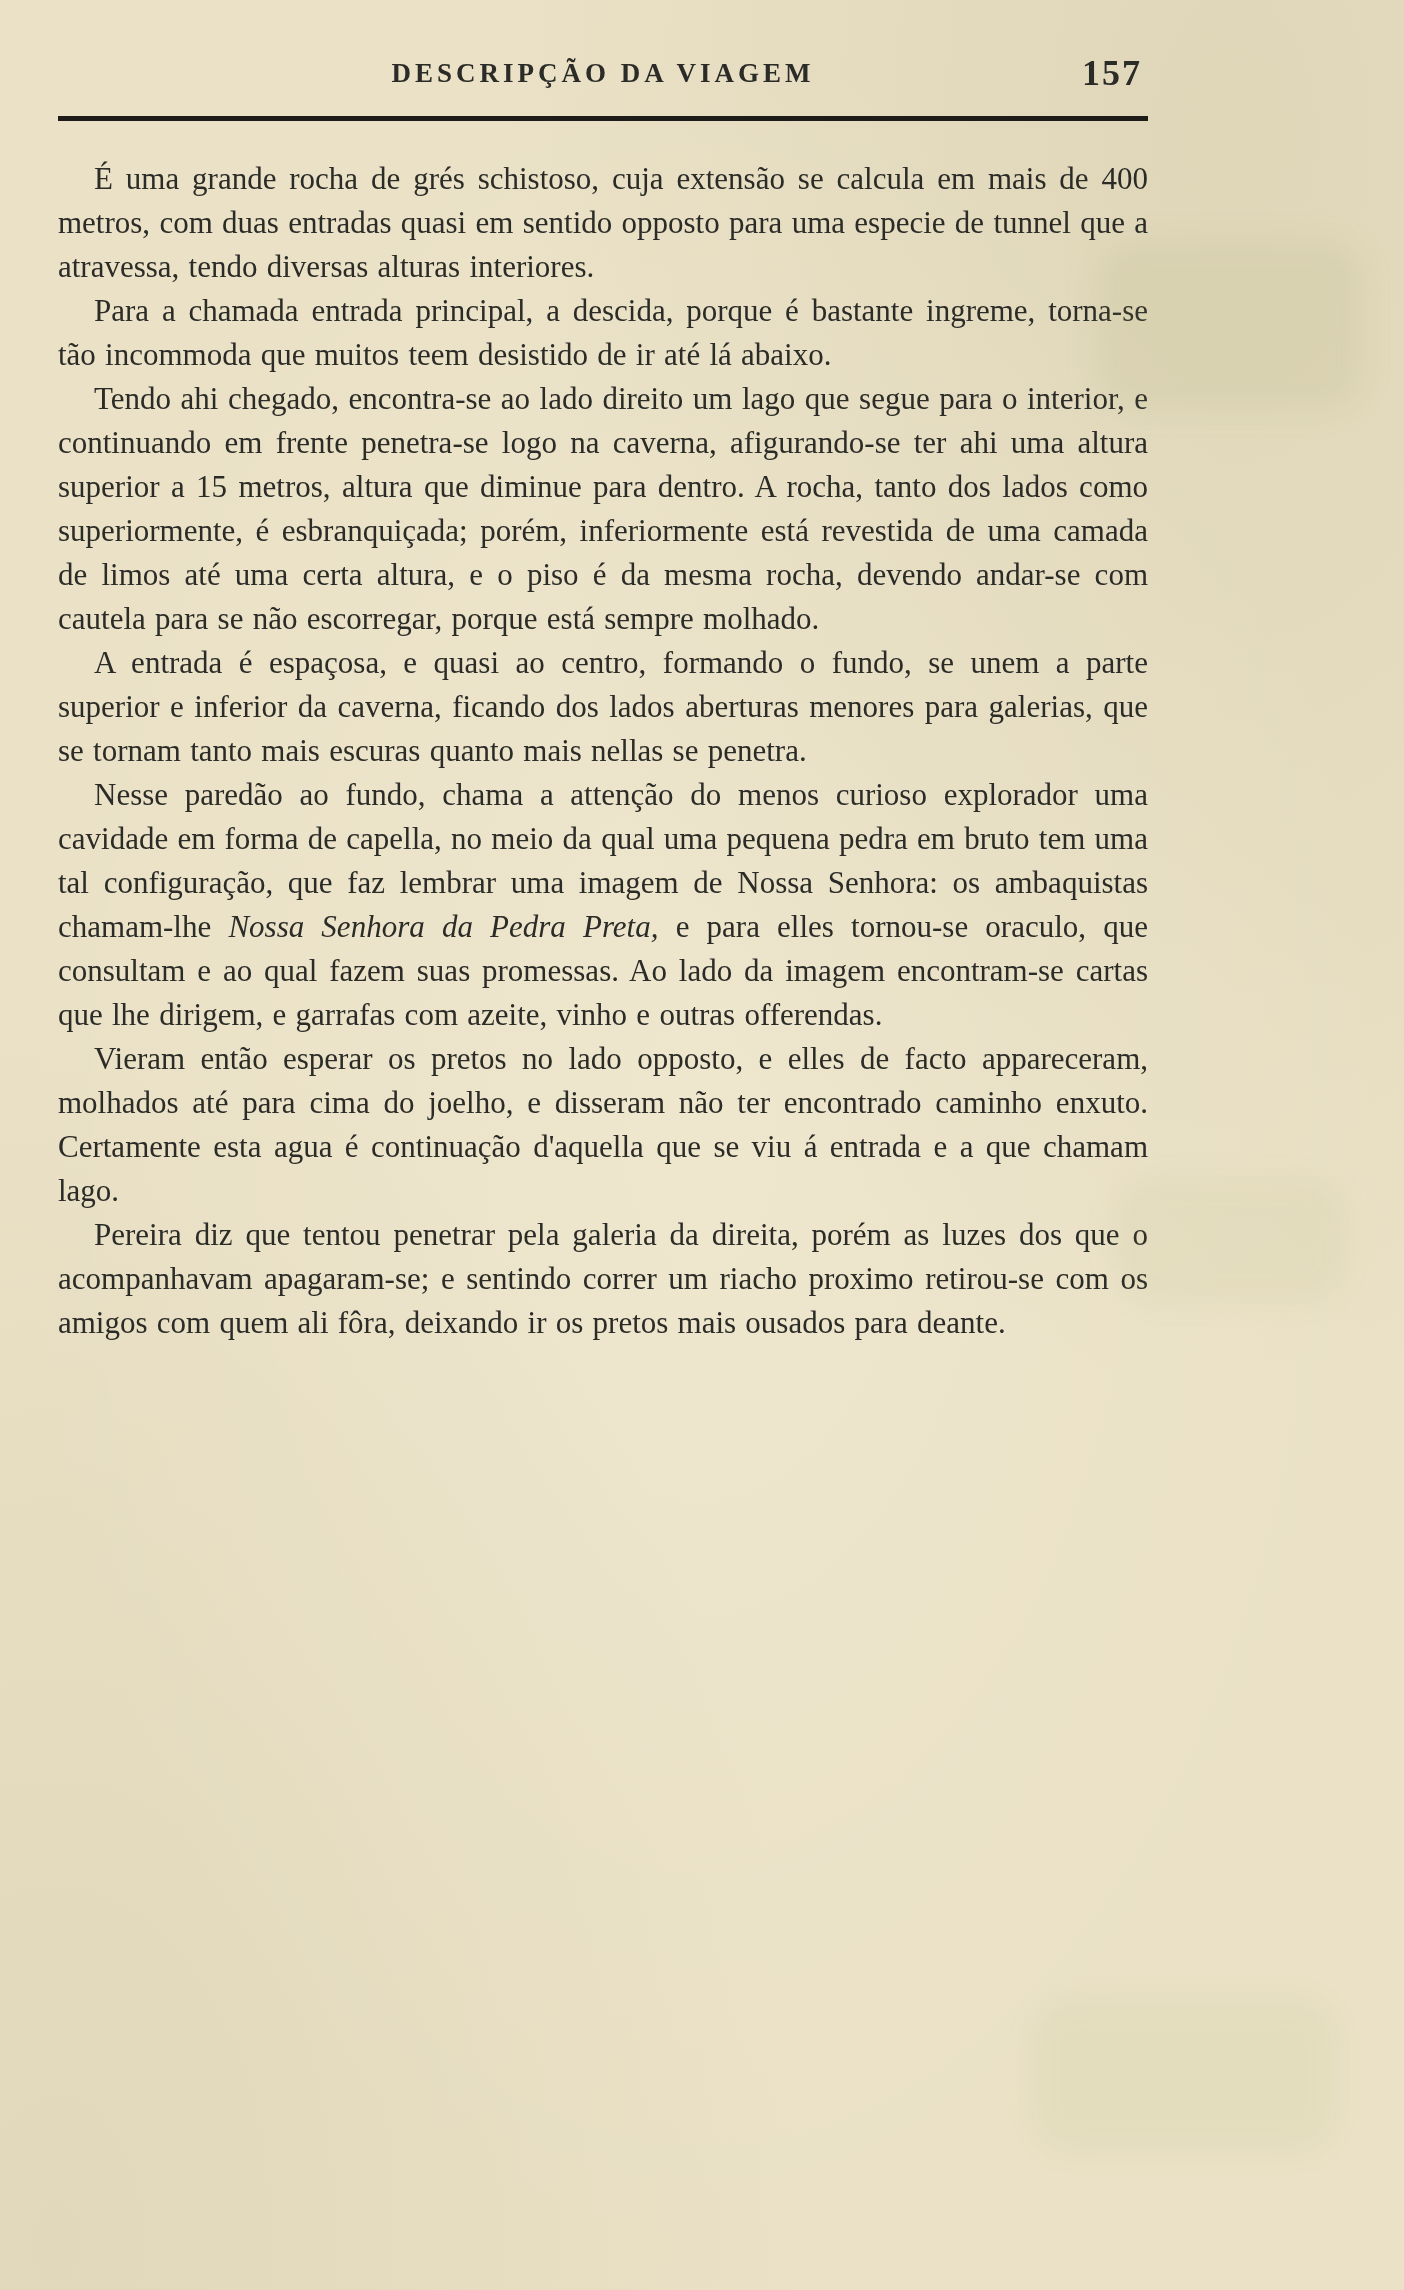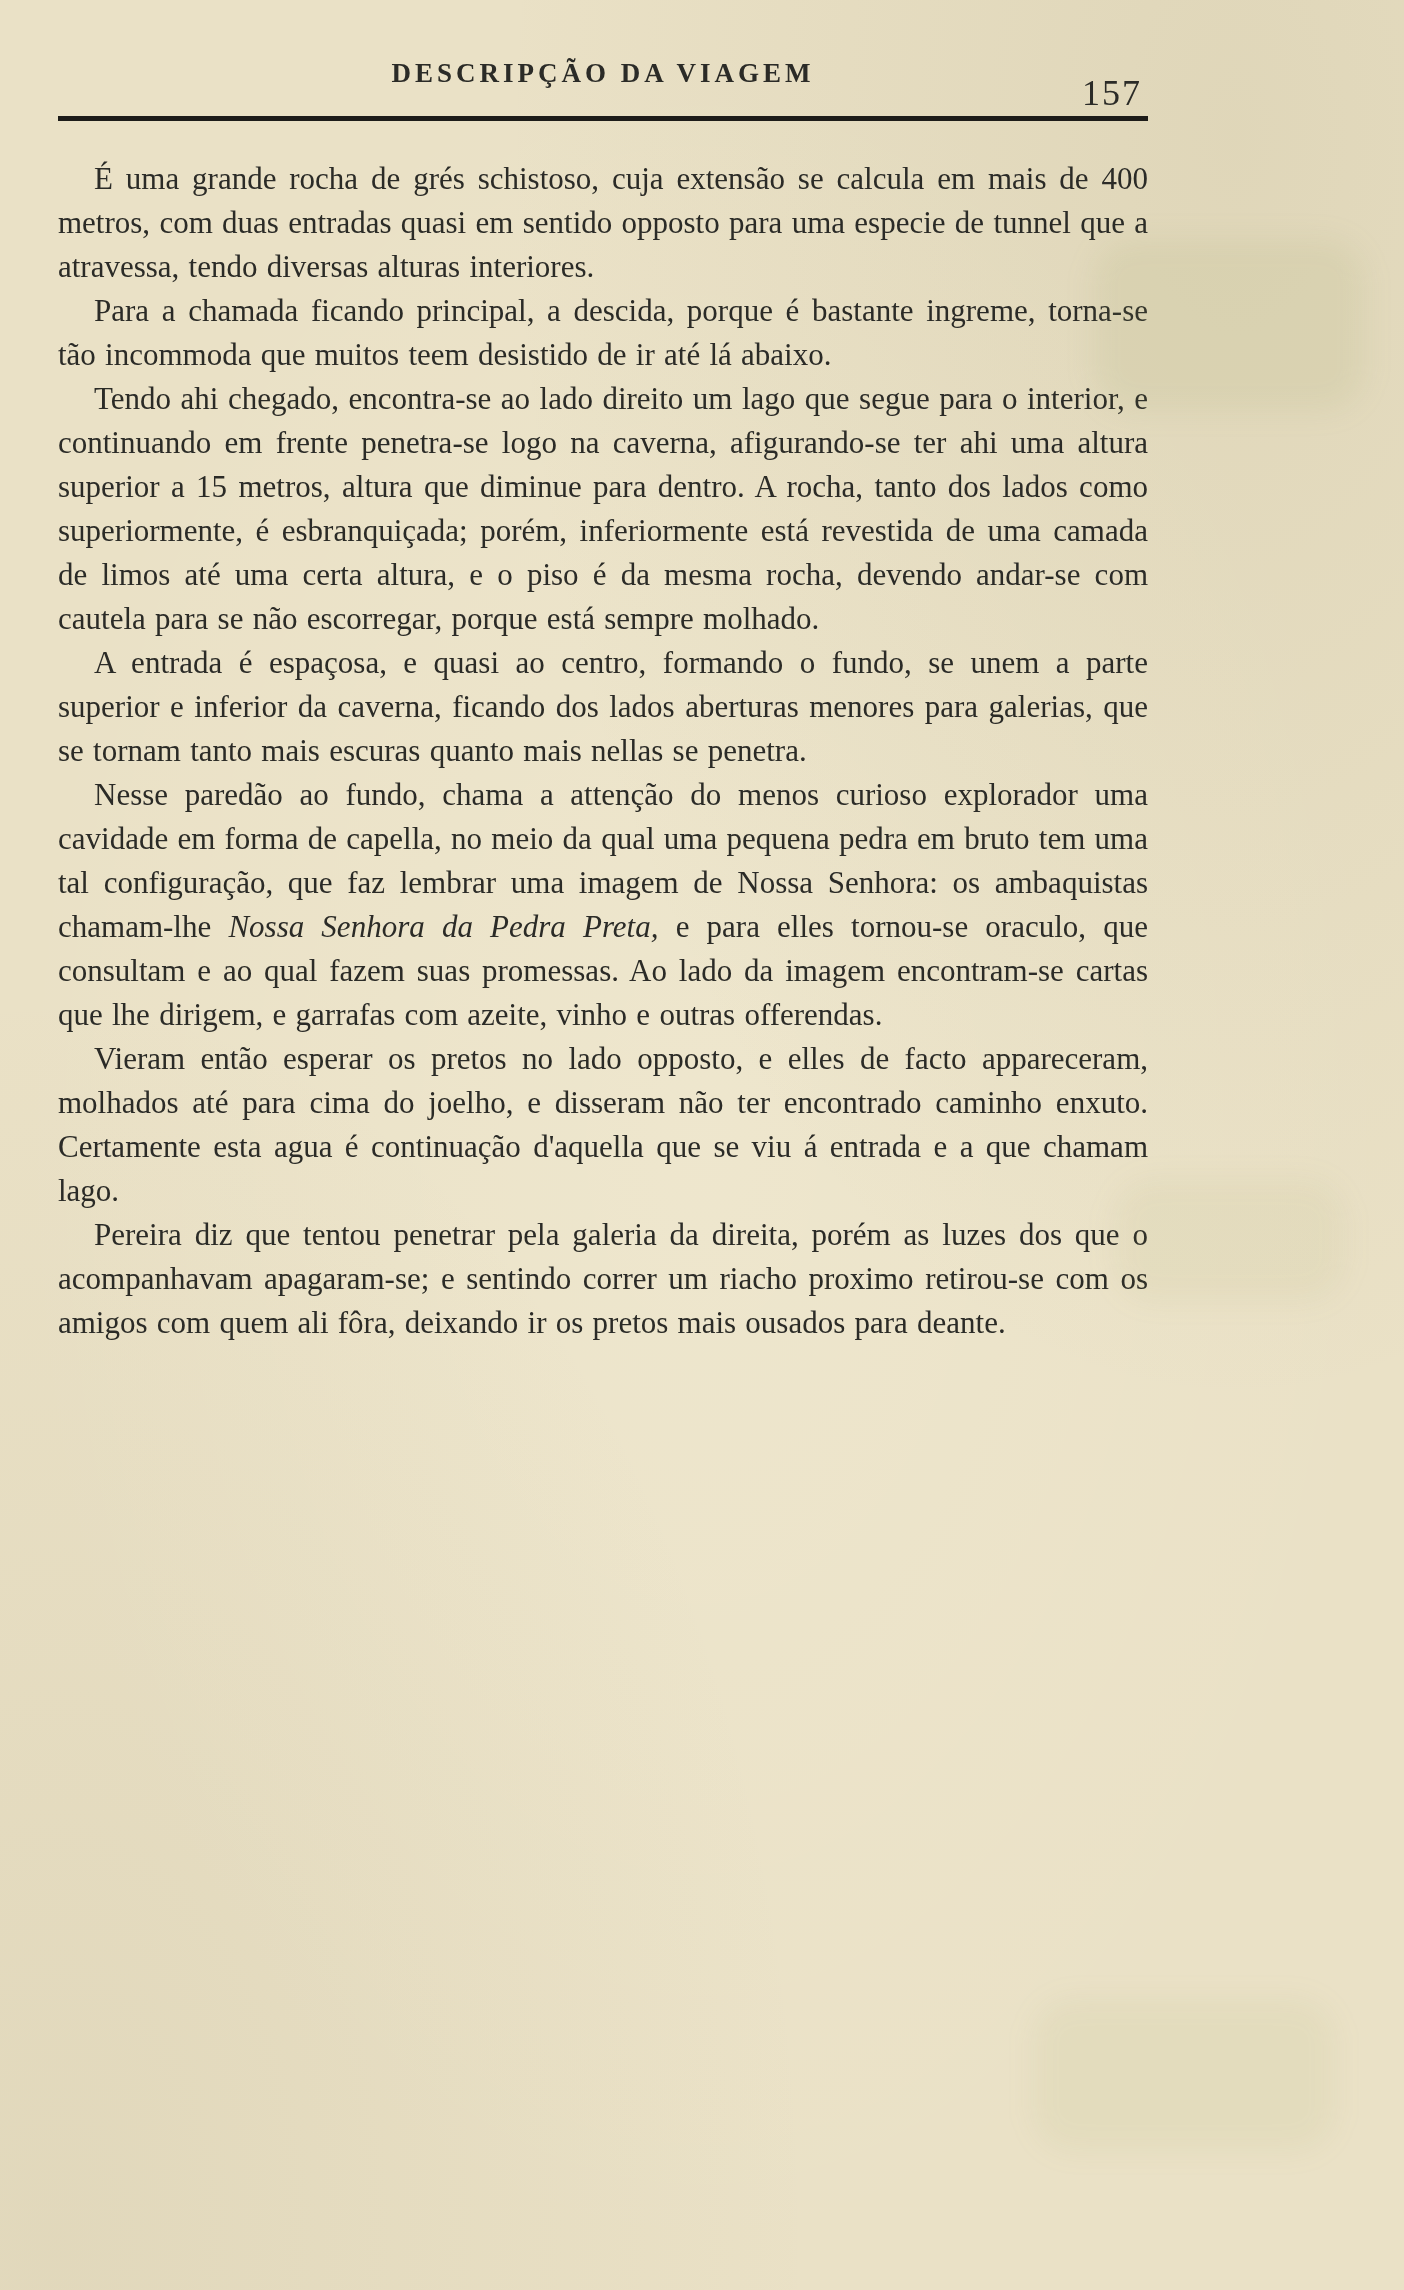--- a/index.html
+++ b/index.html
@@ -47,23 +47,22 @@
     font-weight: 700;
     letter-spacing: 4px;
     color: var(--ink, #2b2b27);
     white-space: nowrap;
   }
   .page-number {
     position: absolute;
     right: 6px;
     top: -6px;
     font-size: 36px;
-    font-weight: 400;
+    font-weight: 700;
     letter-spacing: 2px;
-    margin-top: 20px;
   }
   .head-rule {
     height: 5px;
     background: var(--rule, #1d1c19);
     margin-top: 12px;
     border: 0;
   }
 
   article.body-text {
     margin-top: 36px;
@@ -98,21 +97,21 @@
 
   <hr class="head-rule">
 
   <article class="body-text">
 
     <p>
       <span>É uma grande rocha de grés schistoso, cuja extensão se calcula em mais de 400 metros, com duas entradas quasi em sentido opposto para uma especie de tunnel que a atravessa, tendo diversas alturas interiores.</span>
     </p>
 
     <p>
-      <span>Para a chamada ficando principal, a descida, porque é bastante ingreme, torna-se tão incommoda que muitos teem desistido de ir até lá abaixo.</span>
+      <span>Para a chamada entrada principal, a descida, porque é bastante ingreme, torna-se tão incommoda que muitos teem desistido de ir até lá abaixo.</span>
     </p>
 
     <p>
       <span>Tendo ahi chegado, encontra-se ao lado direito um lago que segue para o interior, e continuando em frente penetra-se logo na caverna, afigurando-se ter ahi uma altura superior a 15 metros, altura que diminue para dentro. A rocha, tanto dos lados como superiormente, é esbranquiçada; porém, inferiormente está revestida de uma camada de limos até uma certa altura, e o piso é da mesma rocha, devendo andar-se com cautela para se não escorregar, porque está sempre molhado.</span>
     </p>
 
     <p>
       <span>A entrada é espaçosa, e quasi ao centro, formando o fundo, se unem a parte superior e inferior da caverna, ficando dos lados aberturas menores para galerias, que se tornam tanto mais escuras quanto mais nellas se penetra.</span>
     </p>
 

